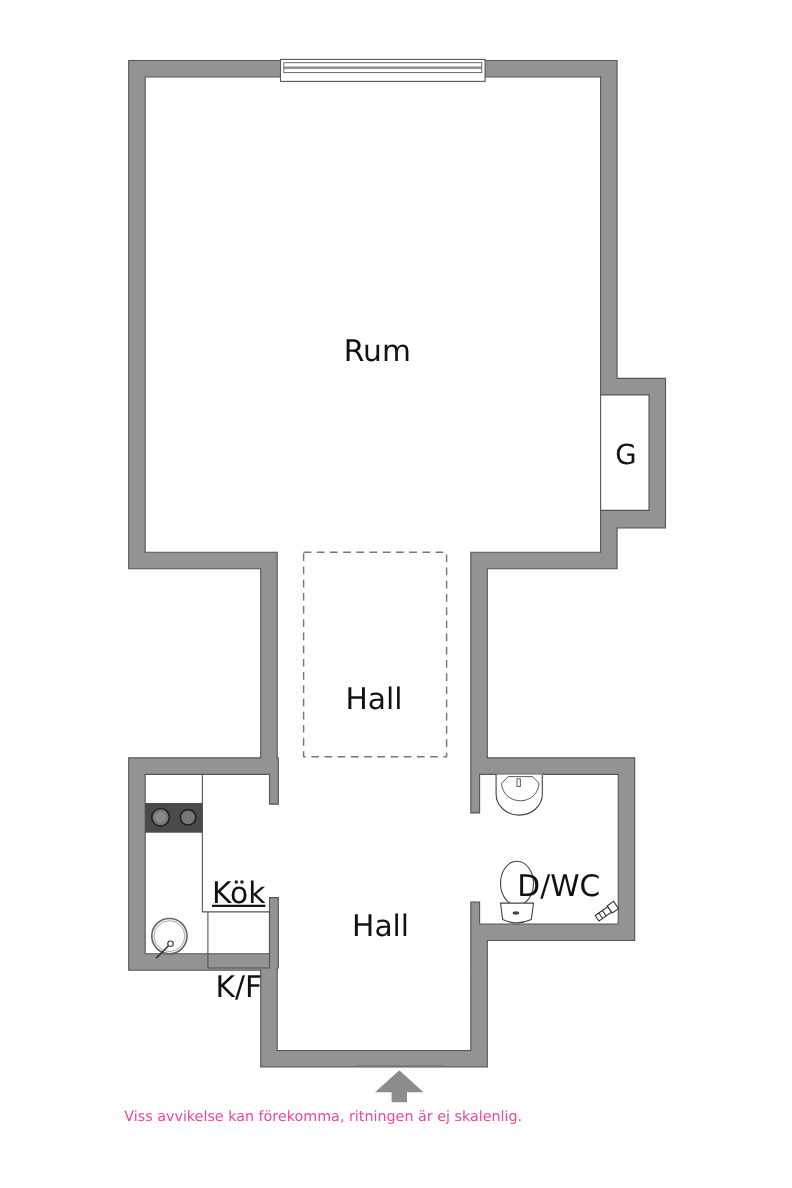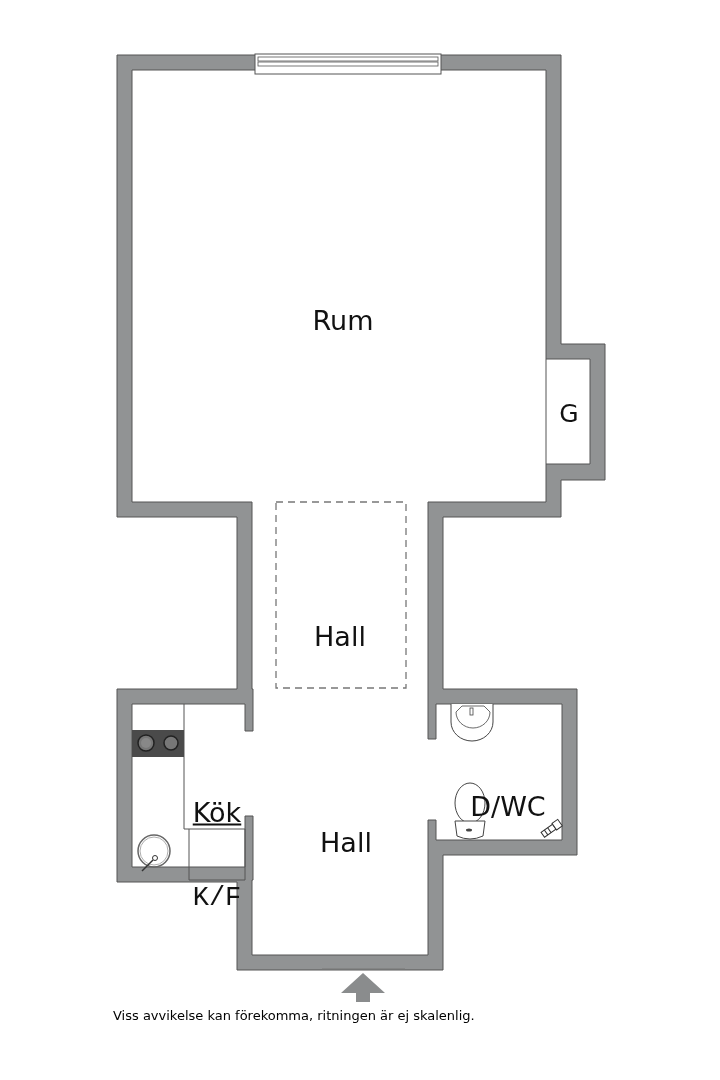--- a/index.html
+++ b/index.html
@@ -1,21 +1,21 @@
 <!DOCTYPE html>
 <html><head>
 <meta charset="utf-8">
 <style>
   html, body { margin:0; padding:0; background:#ffffff; }
   body { width:720px; height:1080px; position:relative; overflow:hidden; font-family:"Liberation Sans", "DejaVu Sans", sans-serif; }
   svg { position:absolute; left:0; top:0; }
   .label { position:absolute; color:#111; font-family:"DejaVu Sans", "Liberation Sans", sans-serif; transform:translate(-50%,-50%); white-space:nowrap; }
   .room-lg { font-size:27px;margin-top:40px; }
   .room-md { font-size:25px; }
-  .footer { position:absolute; left:113px; top:1008px; font-size:13px; color:#000000; font-family:"DejaVu Sans", sans-serif; }
+  .footer { position:absolute; left:113px; top:1008px; font-size:13px; color:#ec4899; font-family:"DejaVu Sans", sans-serif; }
 </style>
 </head>
 <body>
 
 <svg width="720" height="1080" viewBox="0 0 720 1080">
 
   <path fill="#919394" stroke="#555" stroke-width="1" fill-rule="evenodd" d="M117,55 L561,55 L561,344 L605,344 L605,480 L561,480 L561,517 L443,517 L443,689 L577,689 L577,855 L443,855 L443,970 L237,970 L237,882 L117,882 L117,689 L237,689 L237,517 L117,517 Z
        M132,70 L546,70 L546,359 L590,359 L590,464 L546,464 L546,502 L428,502 L428,739 L436,739 L436,704 L562,704 L562,840 L436,840 L436,820 L428,820 L428,955 L252,955 L252,880 L253,880 L253,816 L245,816 L245,867 L132,867 L132,704 L245,704 L245,731 L253,731 L253,689 L252,689 L252,502 L132,502 Z"></path>
 
   <g>
@@ -69,15 +69,15 @@
 
   <path d="M363,973 L385,993 L370,993 L370,1002 L356,1002 L356,993 L341,993 Z" fill="#8a8c8d"></path>
 </svg>
 
 <div class="label room-lg" style="left:343px;top:280px;">Rum</div>
 <div class="label room-md" style="left:569px;top:413px;">G</div>
 <div class="label room-lg" style="left:340px;top:596px;">Hall</div>
 <div class="label room-lg" style="left:217px;top:772px;text-decoration:underline;">Kök</div>
 <div class="label room-lg" style="left:346px;top:802px;text-align:center;">Hall</div>
 <div class="label room-lg" style="left:508px;top:766px;">D/WC</div>
-<div class="label room-lg" style="left:217px;top:858px;font-family:Liberation Mono, monospace;">K/F</div>
+<div class="label room-lg" style="left:217px;top:858px;">K/F</div>
 
 <div class="footer">Viss avvikelse kan förekomma, ritningen är ej skalenlig.</div>
 
 </body></html>

